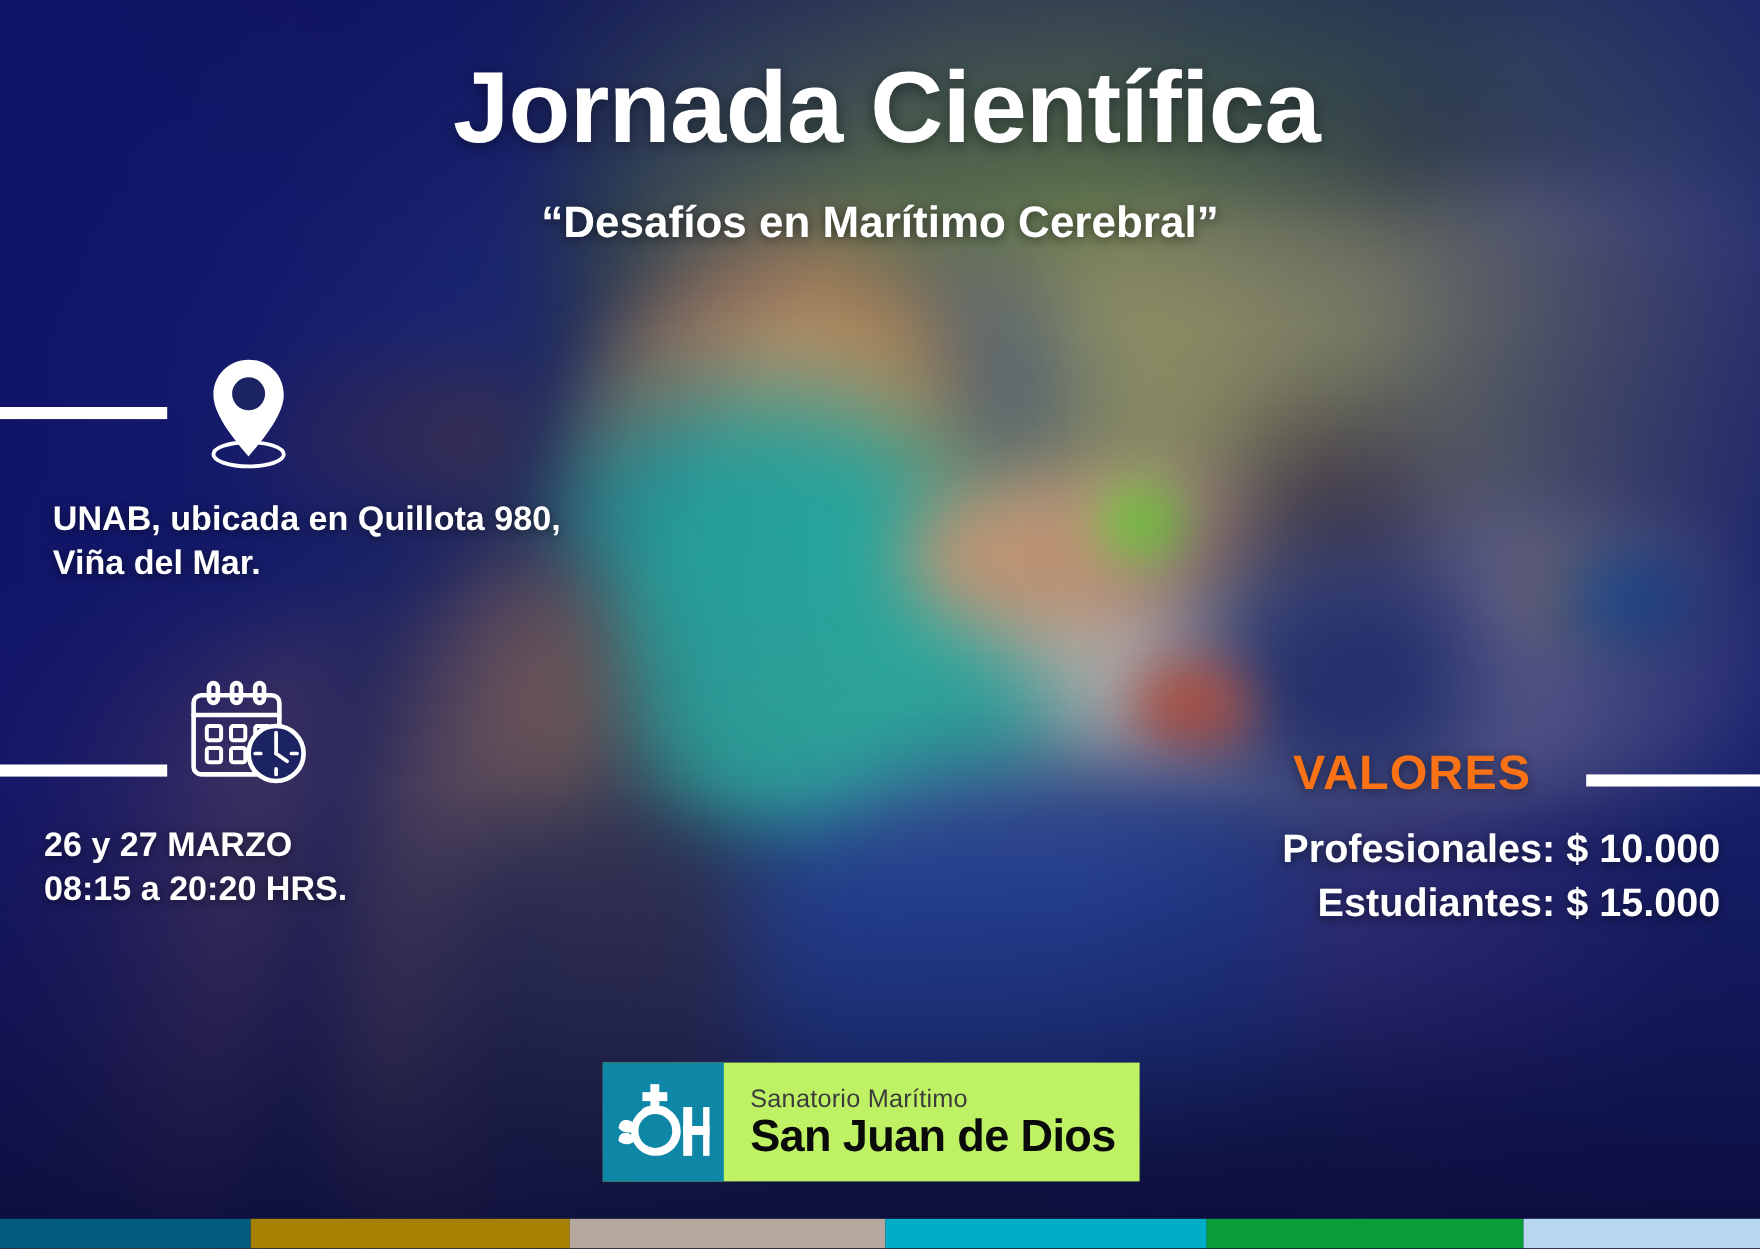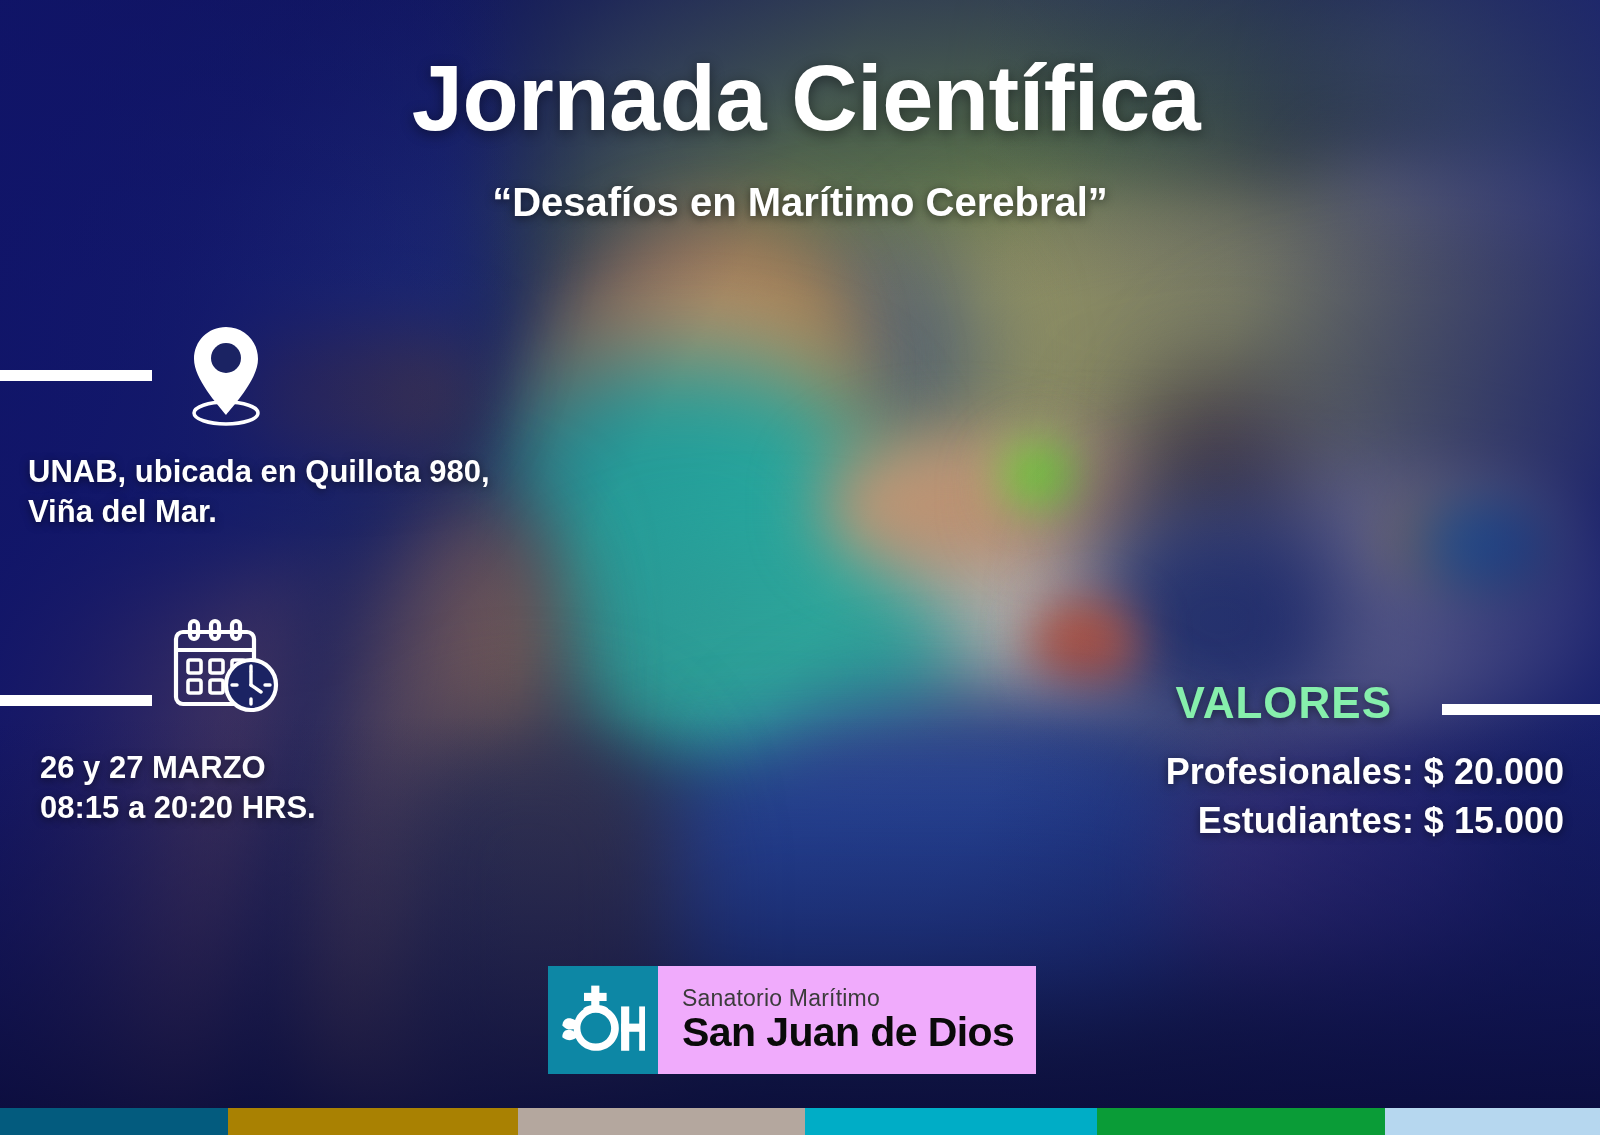--- a/index.html
+++ b/index.html
@@ -140,48 +140,48 @@
   .icon-date { position:absolute; left:168px; top:618px; width:120px; height:100px; }
 
   .info-text {
     position:absolute;
     color:#ffffff;
     font-size:31px;
     font-weight:bold;
     line-height:1.28;
     text-shadow:0 2px 9px rgba(0,0,0,0.5);
   }
-  .info-loc  { left:28px; top:452px; width:470px; }
+  .info-loc  { left:48px; top:452px; width:470px; }
   .info-date { left:40px; top:748px; width:470px; }
 
   
   .valores-head {
     position:absolute; right:208px; top:678px;
-    color:#86efac; font-size:44px; font-weight:bold;
+    color:#f97316; font-size:44px; font-weight:bold;
     letter-spacing:1px;
     text-shadow:0 2px 10px rgba(0,0,0,0.45);
   }
   .rule-valores {
     position:absolute; right:0; top:704px; width:158px; height:11px;
     background:#ffffff;
   }
   .valores-lines {
     position:absolute; right:36px; top:748px;
     text-align:right;
     color:#ffffff; font-size:36px; font-weight:bold;
     line-height:1.35;
     text-shadow:0 2px 9px rgba(0,0,0,0.5);
   }
 
   
   .logo {
     position:absolute; left:548px; top:966px;
     width:488px; height:108px;
     display:flex; align-items:stretch;
-    background:#f0abfc;
+    background:#bef264;
   }
   .logo-mark {
     width:110px; flex:0 0 110px;
     background:#0d87a5;
     display:flex; align-items:center; justify-content:center;
   }
   .logo-text {
     flex:1; display:flex; flex-direction:column; justify-content:center;
     padding-left:24px;
   }
@@ -293,21 +293,21 @@
       </svg>
     </div>
     <div class="info-text info-date">
       <div>26 y 27 MARZO</div>
       <div>08:15 a 20:20 HRS.</div>
     </div>
 
     <div class="valores-head">VALORES</div>
     <div class="rule-valores"></div>
     <div class="valores-lines">
-      <div>Profesionales: $ 20.000</div>
+      <div>Profesionales: $ 10.000</div>
       <div>Estudiantes: $ 15.000</div>
     </div>
 
     <div class="logo">
       <div class="logo-mark" style="background: rgb(13, 135, 165);">
         <svg viewBox="0 0 92 84" width="84" height="76">
           <g fill="#ffffff">
             <rect x="33" y="4" width="9" height="26"></rect>
             <rect x="25" y="12" width="25" height="9"></rect>
             <path d="M15 42 C8 38 2 40 1 48 C6 54 14 54 19 49 Z"></path>

